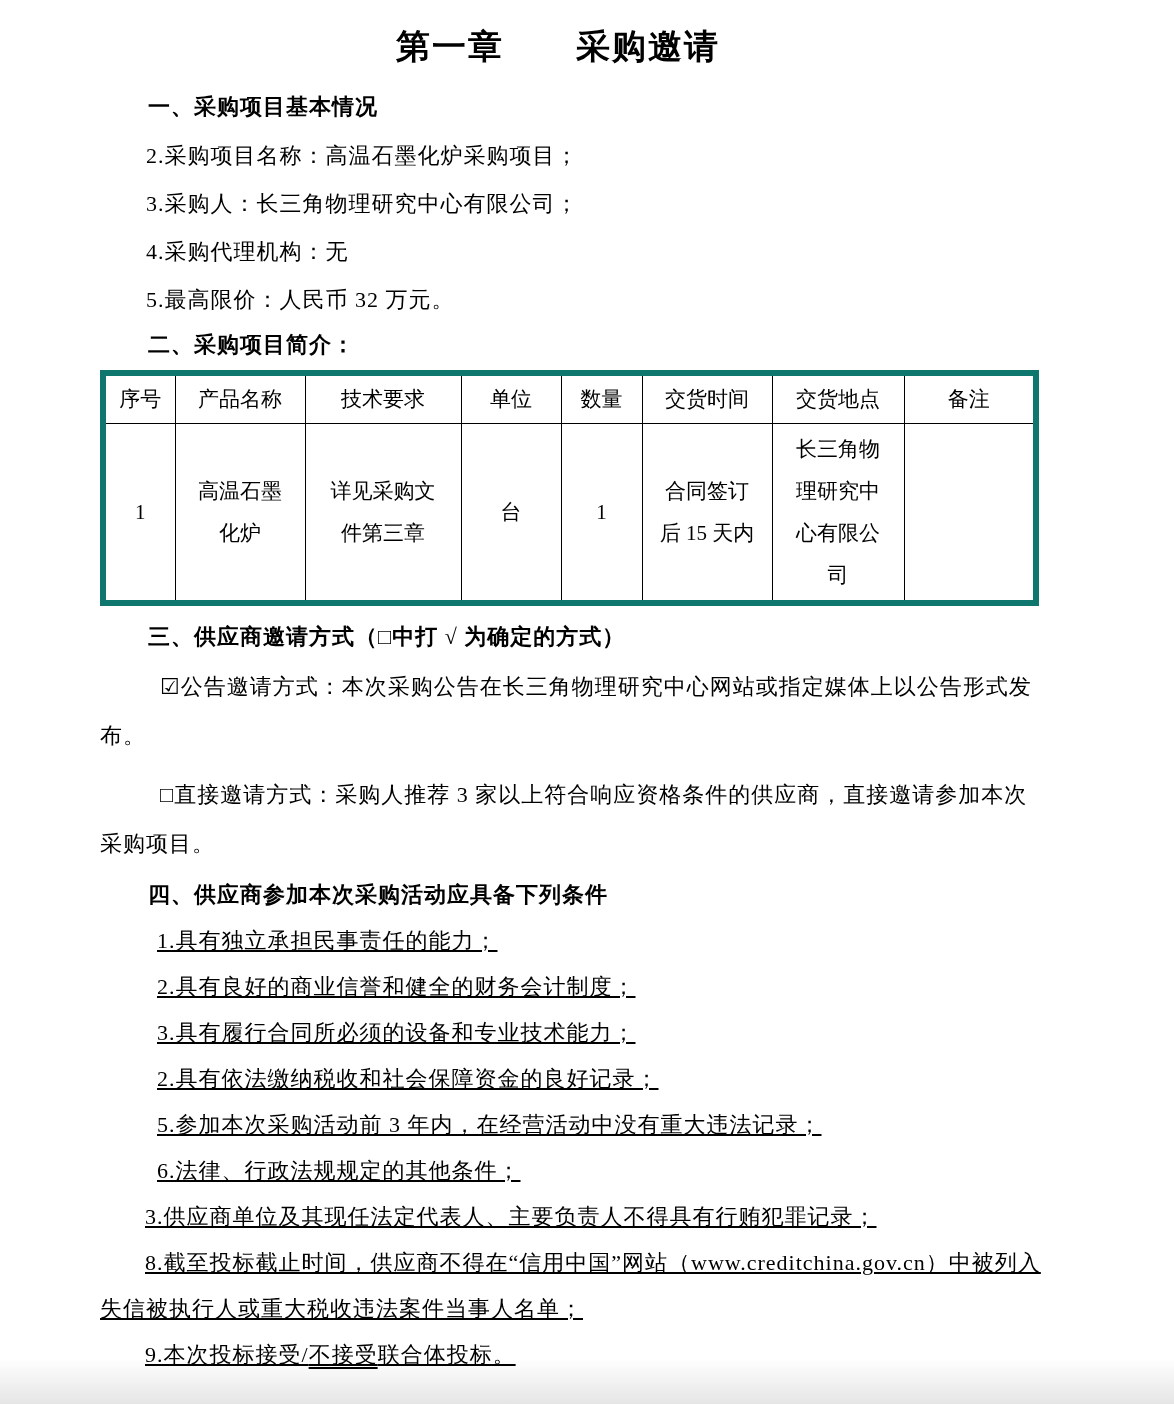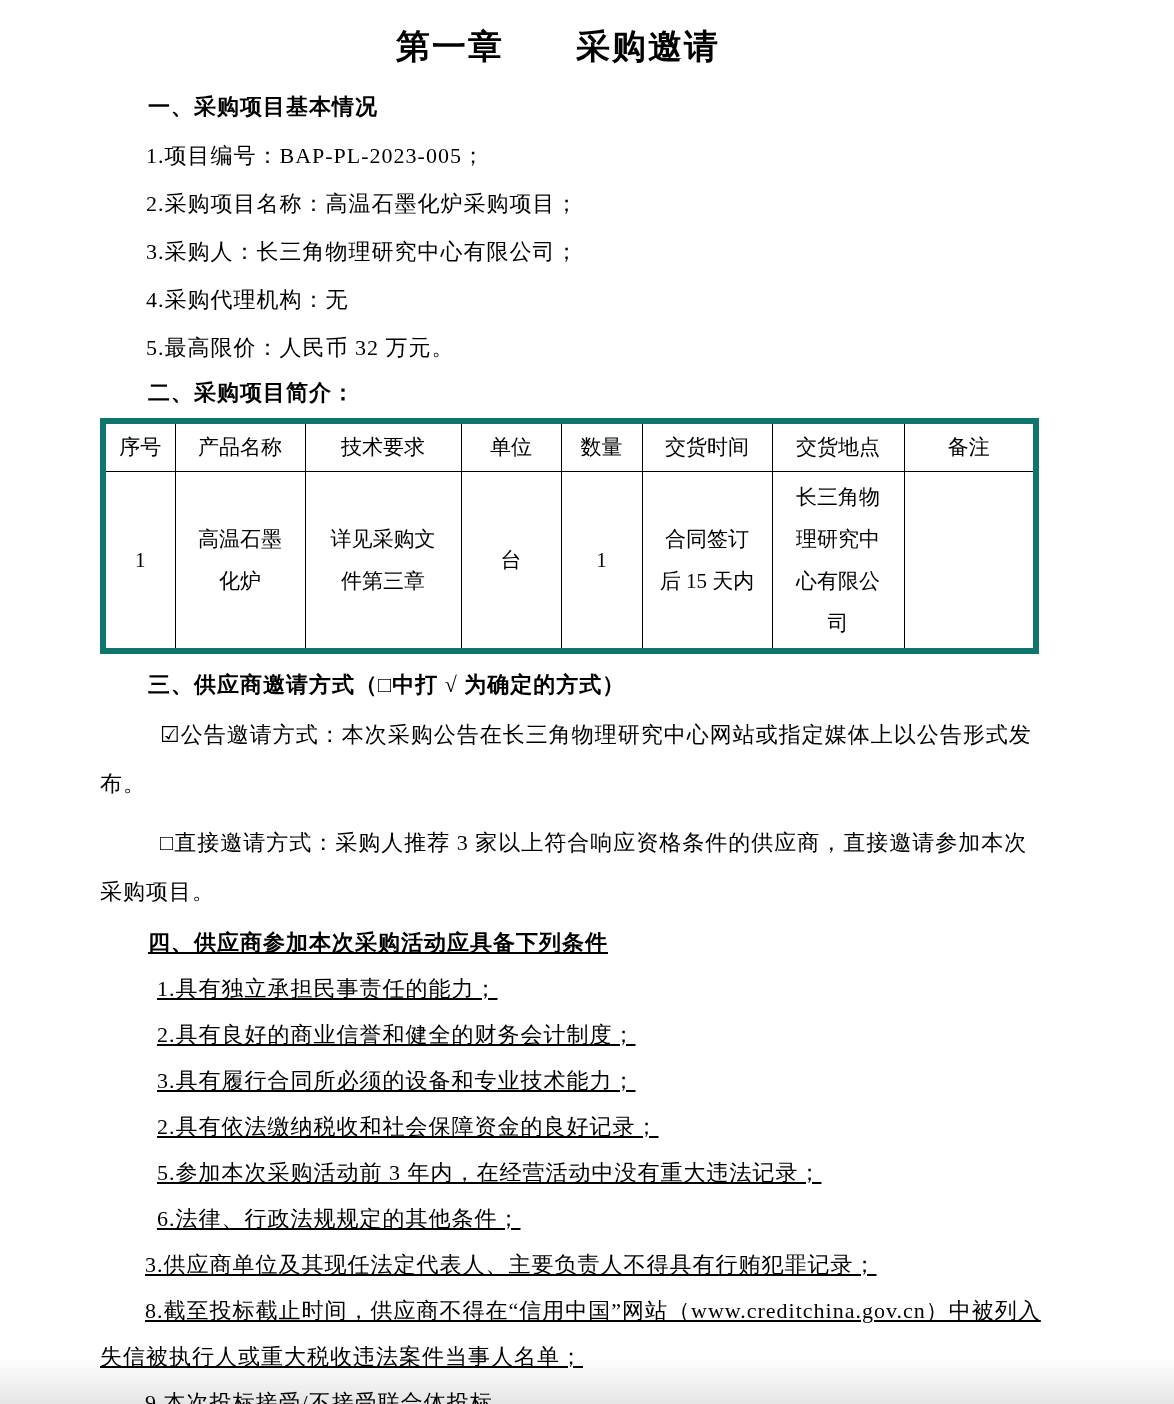--- a/index.html
+++ b/index.html
@@ -27,21 +27,21 @@
   .heading {
     font-size: 22px;
     font-weight: bold;
     line-height: 38px;
     text-indent: 48px;
     letter-spacing: 1px;
   }
   .h1 { margin-top: 18px; }
   .h2 { margin-top: 2px; }
   .h3 { margin-top: 12px; }
-  .h4 { margin-top: 8px; text-decoration: underline; }
+  .h4 { margin-top: 8px; }
   .s1-list { margin-top: 6px; }
   .s1-list .item {
     font-size: 22px;
     line-height: 48px;
     text-indent: 46px;
     letter-spacing: 1px;
   }
   table.spec-table {
     margin-top: 6px;
     width: 933px;
@@ -101,21 +101,20 @@
 </head>
 <body>
 
 <div class="content">
 
   <div class="doc-title">第一章　　采购邀请</div>
 
   <div class="heading h1">一、采购项目基本情况</div>
 
   <div class="s1-list">
-    <div class="item">1.项目编号：BAP-PL-2023-005；</div>
     <div class="item">2.采购项目名称：高温石墨化炉采购项目；</div>
     <div class="item">3.采购人：长三角物理研究中心有限公司；</div>
     <div class="item">4.采购代理机构：无</div>
     <div class="item">5.最高限价：人民币 32 万元。</div>
   </div>
 
   <div class="heading h2">二、采购项目简介：</div>
 
   <table class="spec-table">
     <colgroup>

